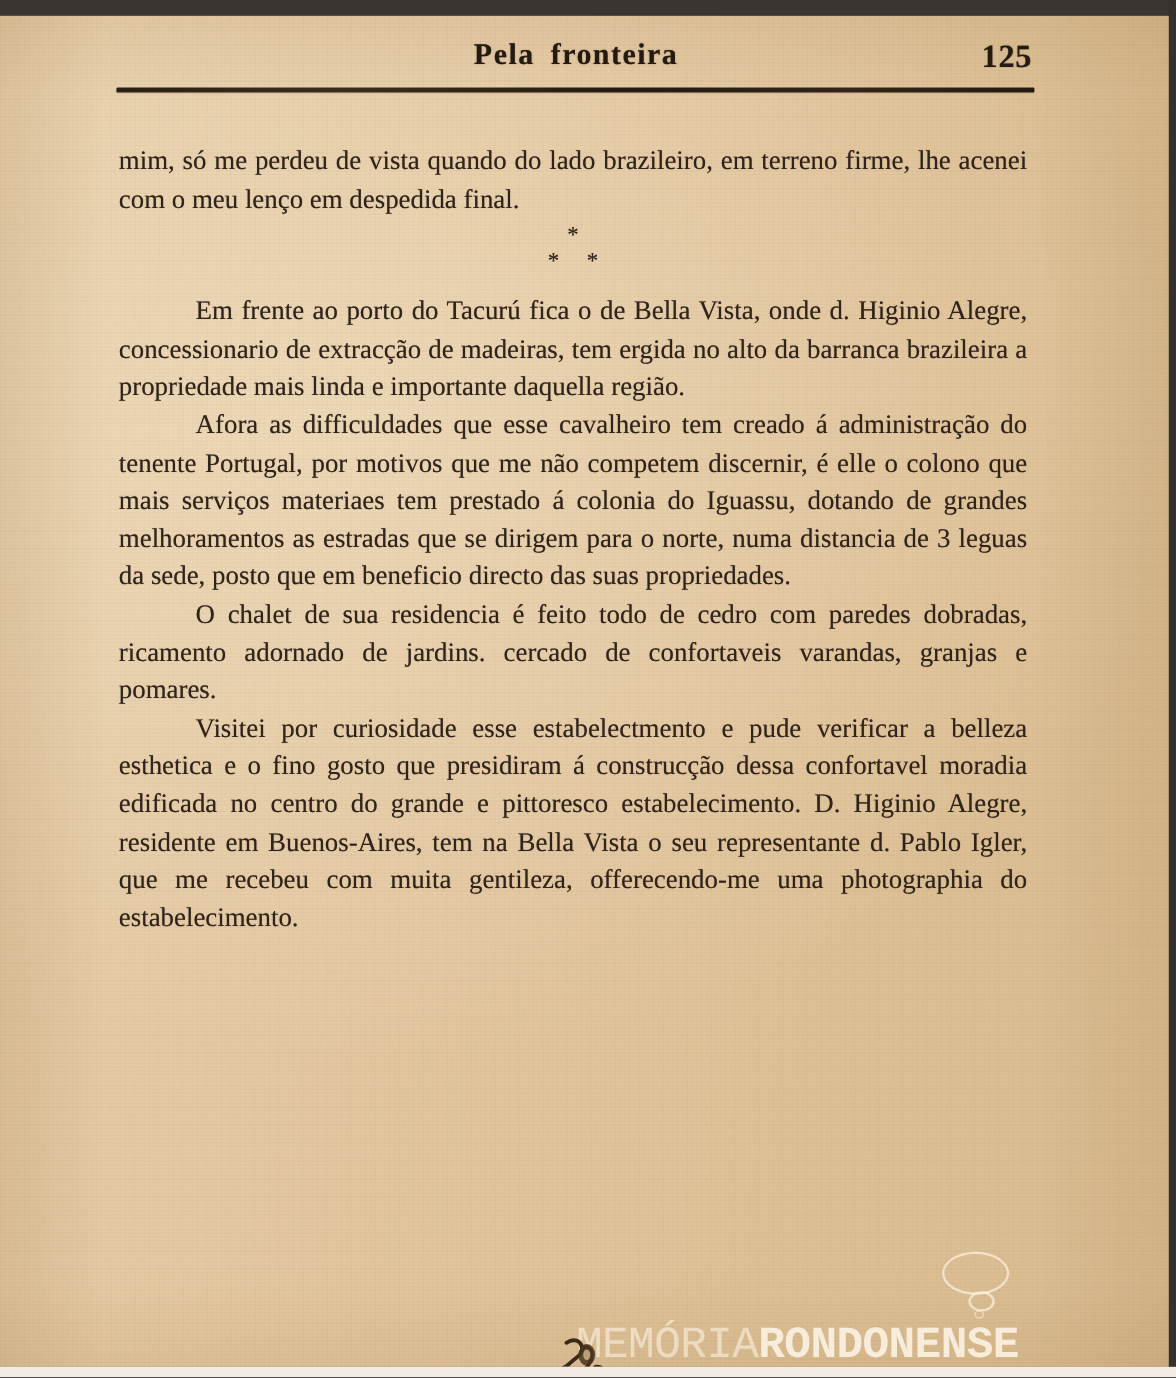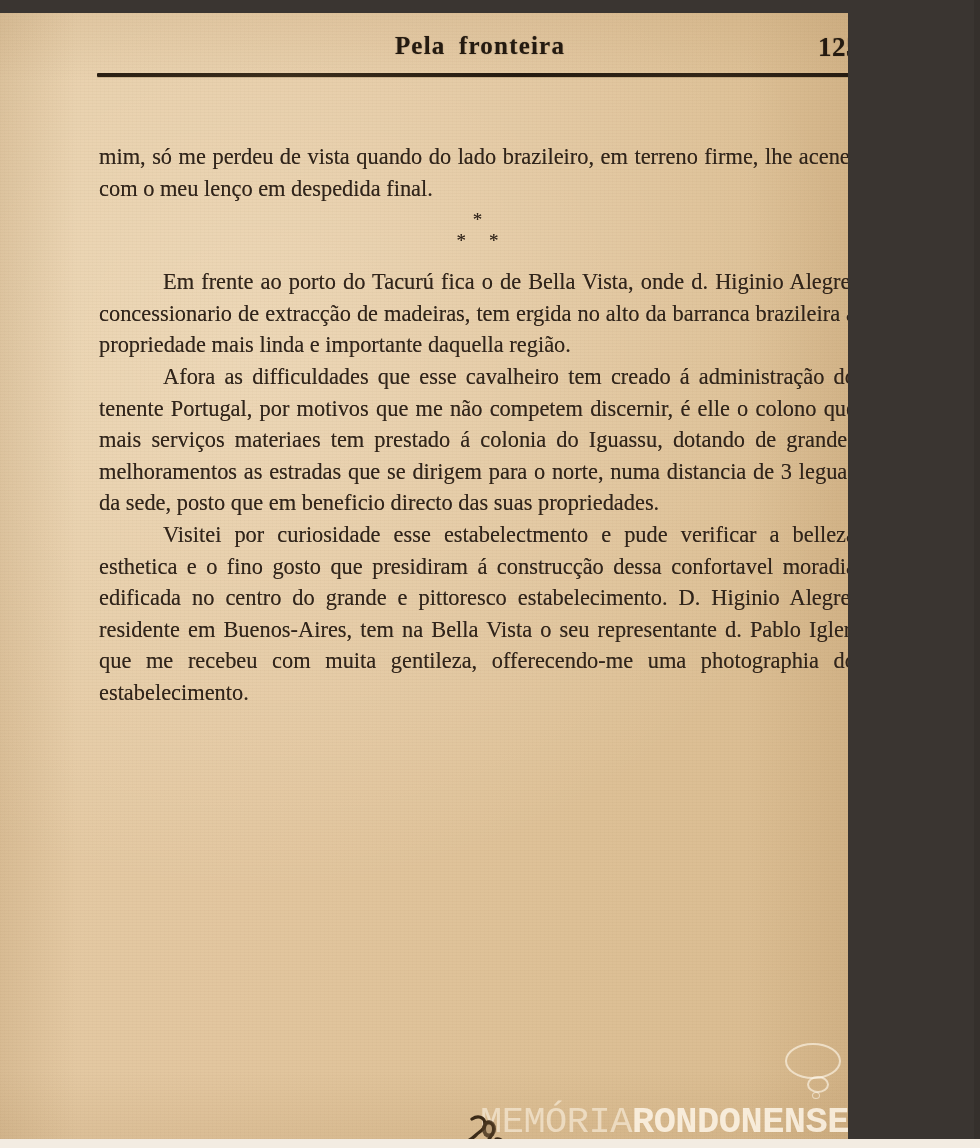--- a/index.html
+++ b/index.html
@@ -38,21 +38,21 @@
     bottom: 0; left: 0;
     width: 980px; height: 9px;
     background: #f3ece2;
     z-index: 40;
   }
 
   
   .page {
     position: absolute;
     top: 13px; left: 0;
-    width: 848px;
+    width: 980px;
     height: 1126px;
     background:
       radial-gradient(ellipse 120% 80% at 30% 30%, rgba(255,245,225,0.35) 0%, rgba(255,245,225,0) 60%),
       linear-gradient(100deg, #e6cda8 0%, #e2c69f 38%, #ddc096 70%, #d9bb90 100%);
     overflow: hidden;
   }
   
   .page::before {
     content: "";
     position: absolute;
@@ -134,21 +134,20 @@
     text-shadow: 0 0 .6px rgba(48,36,26,.5);
   }
   .body-text p {
     margin: 0;
   }
   .body-text p.indent {
     text-indent: 64px;
   }
   .body-text p.tight {
     text-align: justify;
-    margin-top: 23px;
   }
 
   .divider {
     position: relative;
     height: 62px;
   }
   .asterism {
     position: absolute;
     left: 50%;
     transform: translateX(-50%);
@@ -261,20 +260,21 @@
             <span class="a-top">*</span>
             <span class="a-left">*</span>
             <span class="a-right">*</span>
           </div>
         </div>
 
         <p class="indent">Em frente ao porto do Tacurú fica o de Bella Vista, onde d. Higinio Alegre, concessionario de extracção de madeiras, tem ergida no alto da barranca brazileira a propriedade mais linda e importante daquella região.</p>
 
         <p class="indent">Afora as difficuldades que esse cavalheiro tem creado á administração do tenente Portugal, por motivos que me não competem discernir, é elle o colono que mais serviços materiaes tem prestado á colonia do Iguassu, dotando de grandes melhoramentos as estradas que se dirigem para o norte, numa distancia de 3 leguas da sede, posto que em beneficio directo das suas propriedades.</p>
 
+        <p class="indent">O chalet de sua residencia é feito todo de cedro com paredes dobradas, ricamento adornado de jardins. cercado de confortaveis varandas, granjas e pomares.</p>
 
         <p class="indent">Visitei por curiosidade esse estabelectmento e pude verificar a belleza esthetica e o fino gosto que presidiram á construcção dessa confortavel moradia edificada no centro do grande e pittoresco estabelecimento.  D. Higinio Alegre, residente em Buenos-Aires, tem na Bella Vista o seu representante d. Pablo Igler, que me recebeu com muita gentileza, offerecendo-me uma photographia do estabelecimento.</p>
 
 
 
       </div>
 
       <div class="watermark">
         <div class="wm-logo">
           <span class="wm-bubble-lg"></span>

